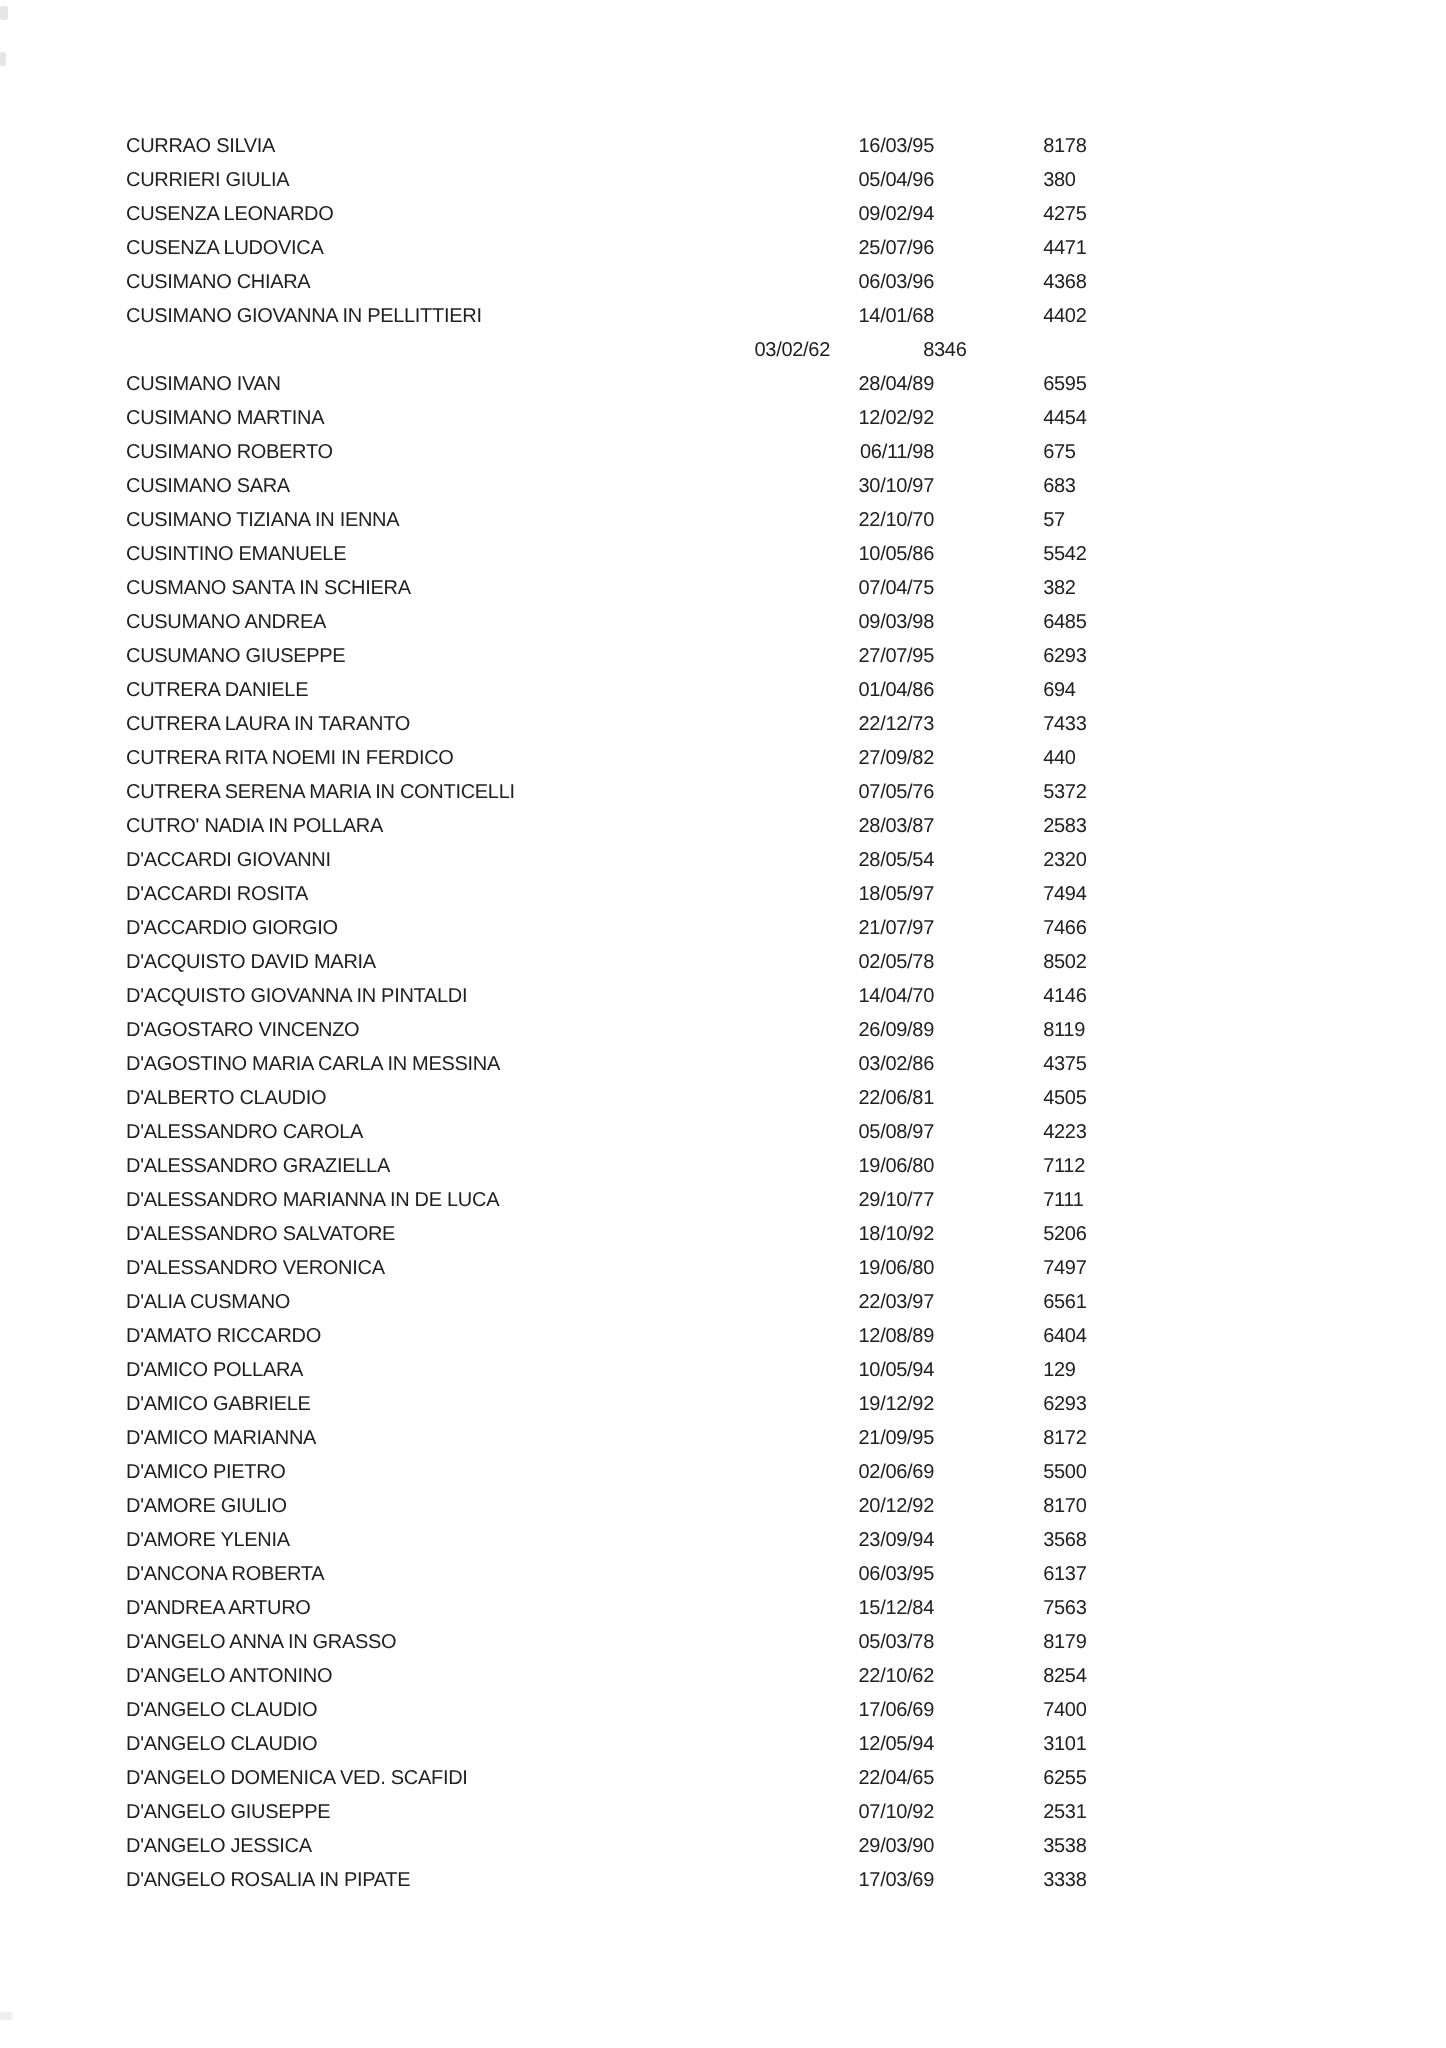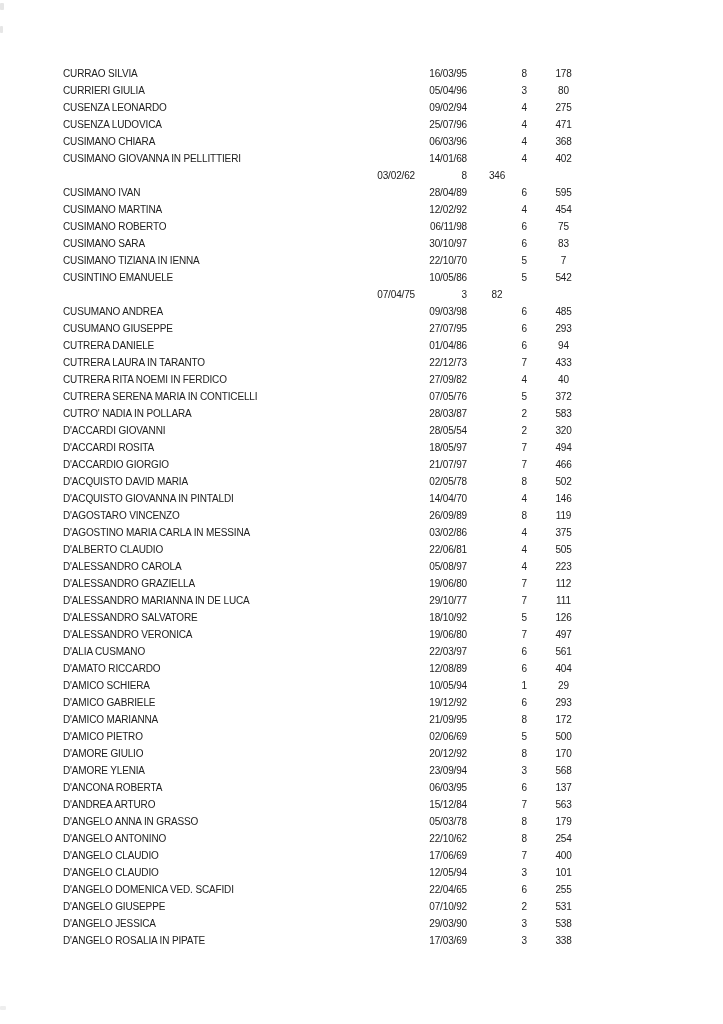--- a/index.html
+++ b/index.html
@@ -27,21 +27,21 @@
     grid-template-columns: 352px 52px 60px 73px;
     height: 17px;
     line-height: 17px;
     font-size: 10px;
     letter-spacing: -0.15px;
     white-space: nowrap;
   }
   .cell-name   { text-align: left;  overflow: hidden; }
   .cell-date   { text-align: right; font-variant-numeric: tabular-nums; }
   .cell-count  { text-align: right; font-variant-numeric: tabular-nums; }
-  .cell-value  { text-align: center; font-variant-numeric: tabular-nums; }
+  .cell-value  { text-align: left; font-variant-numeric: tabular-nums; }
   
   .speck {
     position: absolute;
     background: #c8c8c8;
     opacity: 0.45;
     border-radius: 1px;
   }
   .speck-top-1    { left: 0; top: 3px;    width: 4px; height: 7px; }
   .speck-top-2    { left: 0; top: 26px;   width: 3px; height: 7px; }
   .speck-bottom-1 { left: 0; top: 1006px; width: 6px; height: 4px; opacity: 0.3; }
@@ -139,20 +139,21 @@
     </div>
 
     <div class="row">
       <span class="cell-name">CUSINTINO EMANUELE</span>
       <span class="cell-date">10/05/86</span>
       <span class="cell-count">5</span>
       <span class="cell-value">542</span>
     </div>
 
     <div class="row">
+      <span class="cell-name">CUSMANO SANTA IN SCHIERA</span>
       <span class="cell-date">07/04/75</span>
       <span class="cell-count">3</span>
       <span class="cell-value">82</span>
     </div>
 
     <div class="row">
       <span class="cell-name">CUSUMANO ANDREA</span>
       <span class="cell-date">09/03/98</span>
       <span class="cell-count">6</span>
       <span class="cell-value">485</span>
@@ -274,21 +275,21 @@
       <span class="cell-name">D'ALESSANDRO MARIANNA IN DE LUCA</span>
       <span class="cell-date">29/10/77</span>
       <span class="cell-count">7</span>
       <span class="cell-value">111</span>
     </div>
 
     <div class="row">
       <span class="cell-name">D'ALESSANDRO SALVATORE</span>
       <span class="cell-date">18/10/92</span>
       <span class="cell-count">5</span>
-      <span class="cell-value">126</span>
+      <span class="cell-value">206</span>
     </div>
 
     <div class="row">
       <span class="cell-name">D'ALESSANDRO VERONICA</span>
       <span class="cell-date">19/06/80</span>
       <span class="cell-count">7</span>
       <span class="cell-value">497</span>
     </div>
 
     <div class="row">
@@ -299,21 +300,21 @@
     </div>
 
     <div class="row">
       <span class="cell-name">D'AMATO RICCARDO</span>
       <span class="cell-date">12/08/89</span>
       <span class="cell-count">6</span>
       <span class="cell-value">404</span>
     </div>
 
     <div class="row">
-      <span class="cell-name">D'AMICO SCHIERA</span>
+      <span class="cell-name">D'AMICO POLLARA</span>
       <span class="cell-date">10/05/94</span>
       <span class="cell-count">1</span>
       <span class="cell-value">29</span>
     </div>
 
     <div class="row">
       <span class="cell-name">D'AMICO GABRIELE</span>
       <span class="cell-date">19/12/92</span>
       <span class="cell-count">6</span>
       <span class="cell-value">293</span>

